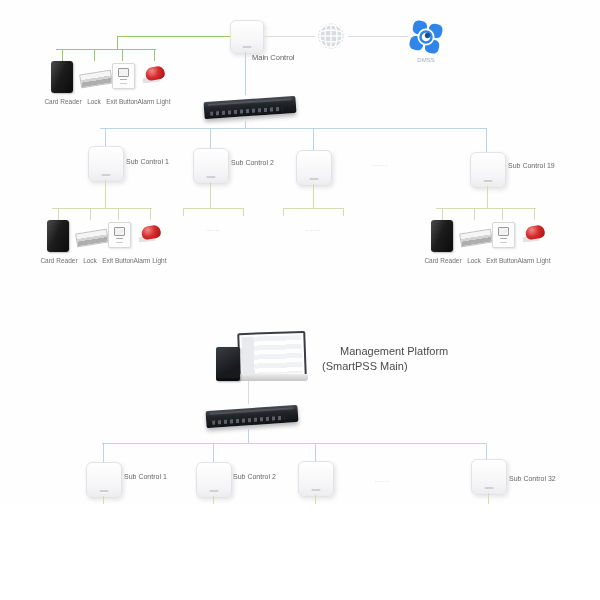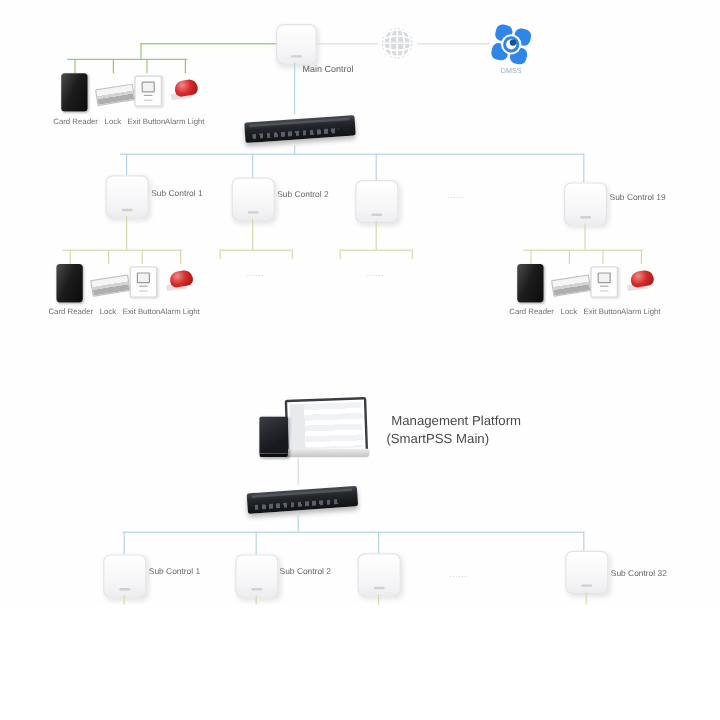--- a/index.html
+++ b/index.html
@@ -193,21 +193,21 @@
     <span class="plab" style="left:44px">Lock</span>
     <span class="plab" style="left:72px">Exit Button</span>
     <span class="plab" style="left:104px">Alarm Light</span>
   </div>
 
   <div class="laptop">
     <i class="lt-screen"></i>
     <i class="lt-base"></i>
     <i class="lt-front"></i>
   </div>
-  <span class="mp" style="left:326px;top:345px">Management Platform</span>
+  <span class="mp" style="left:340px;top:345px">Management Platform</span>
   <span class="mp" style="left:322px;top:360px">(SmartPSS Main)</span>
 
   <div class="ln v gray" style="left:248px;top:381px;height:23px"></div>
   <div class="switch" style="left:206px;top:403px">
       <i></i>
     </div>
   <div class="ln v blue" style="left:248px;top:429px;height:14px"></div>
 
   <div class="ln h blue" style="left:102px;top:443px;width:385px"></div>
   <div class="ln v blue" style="left:103px;top:443px;height:19px"></div>

